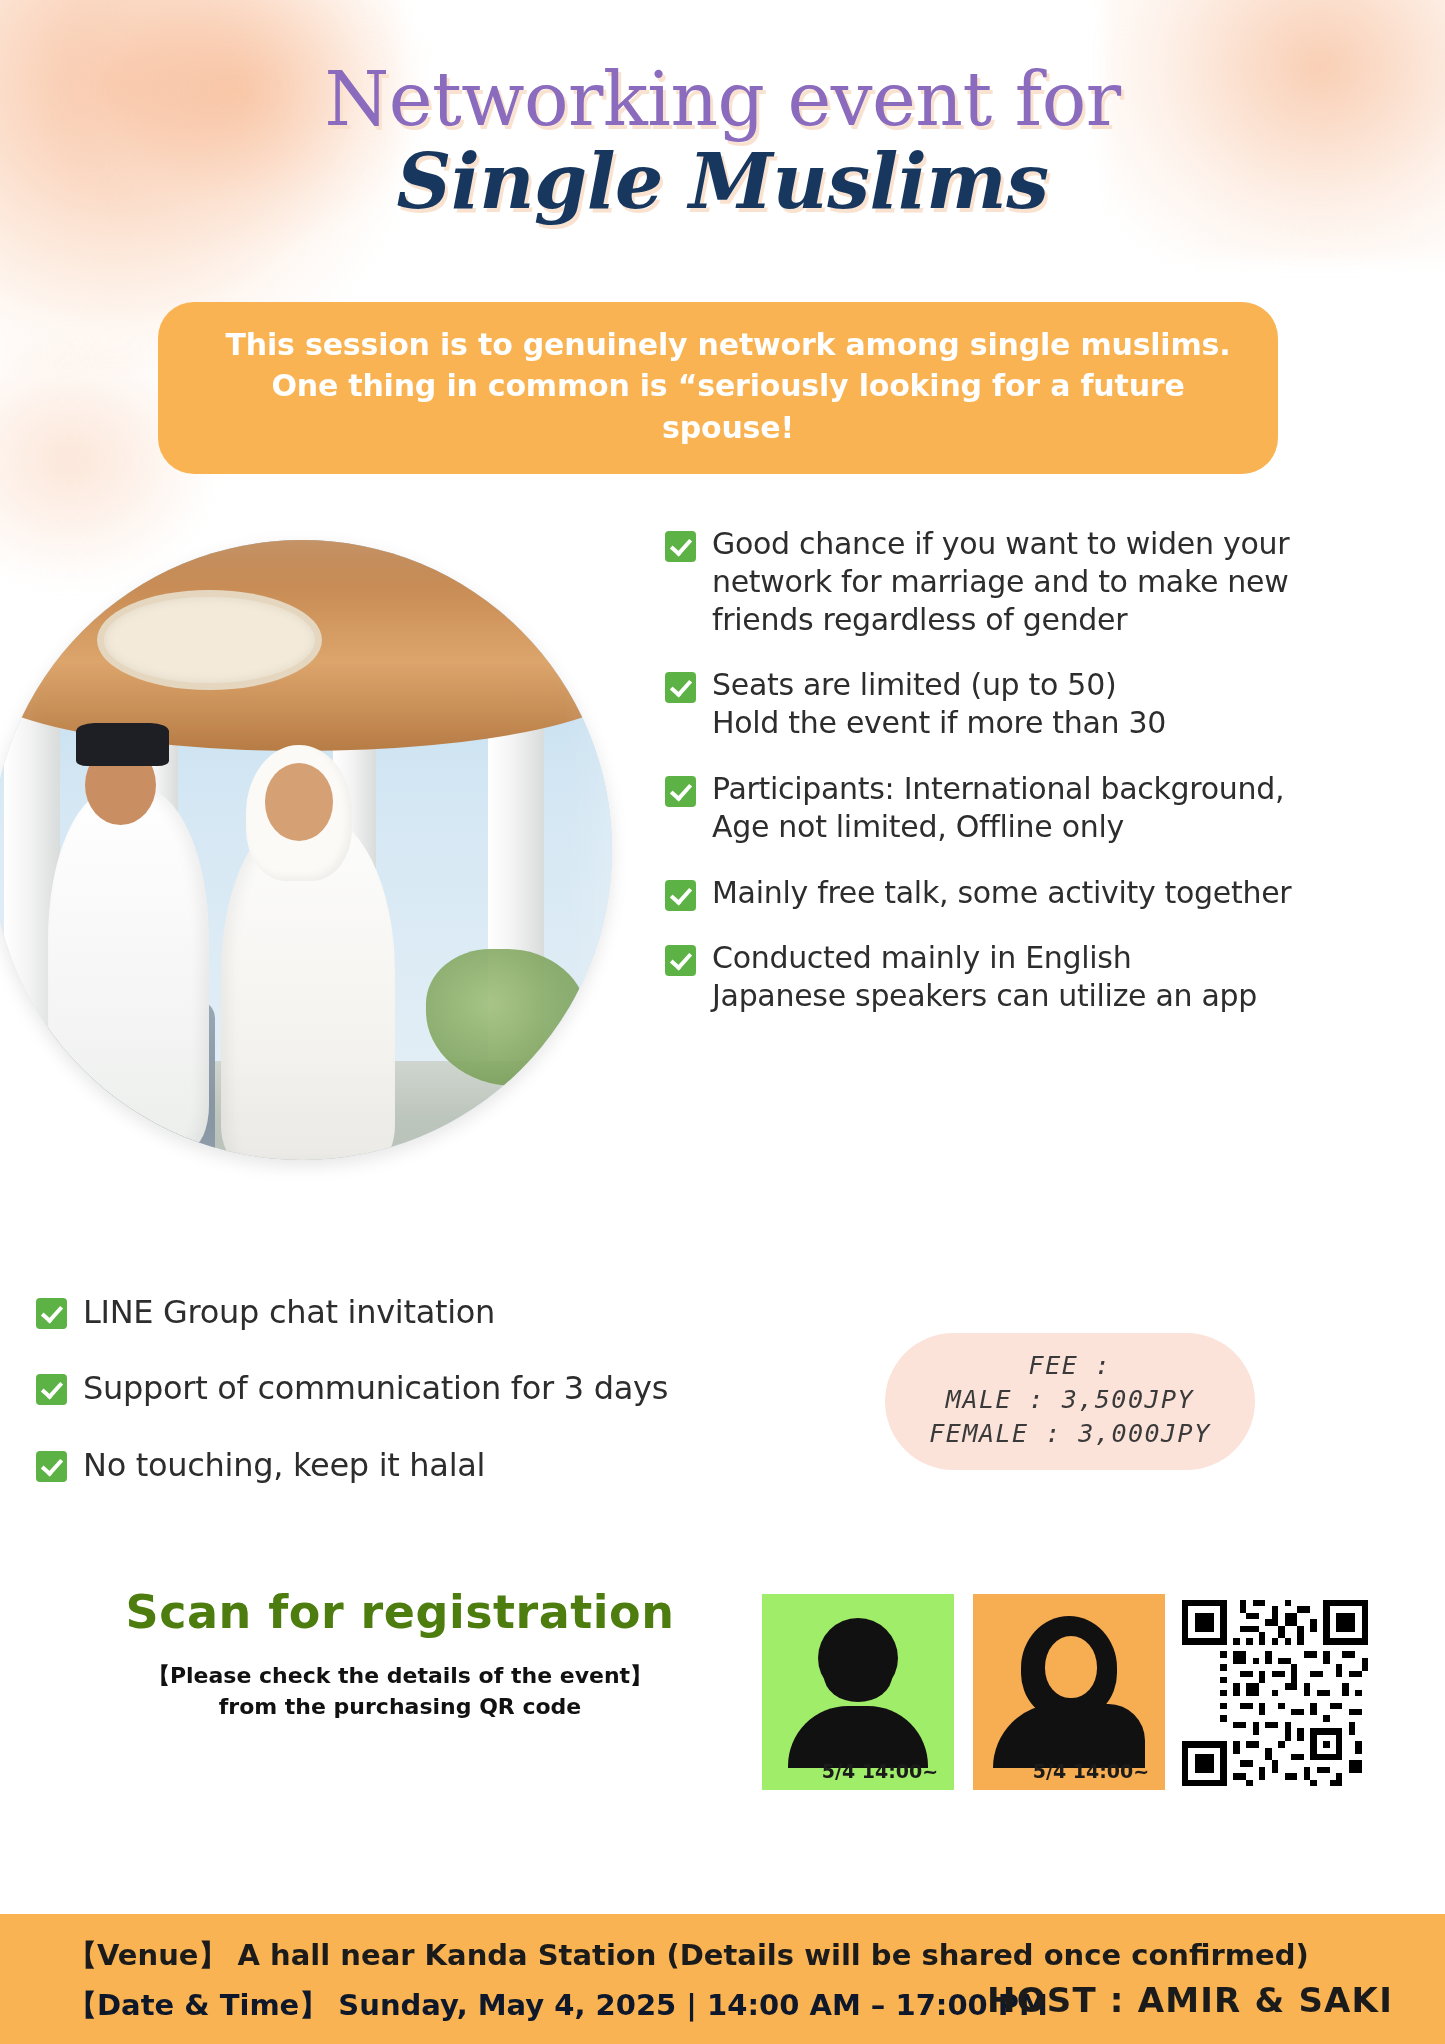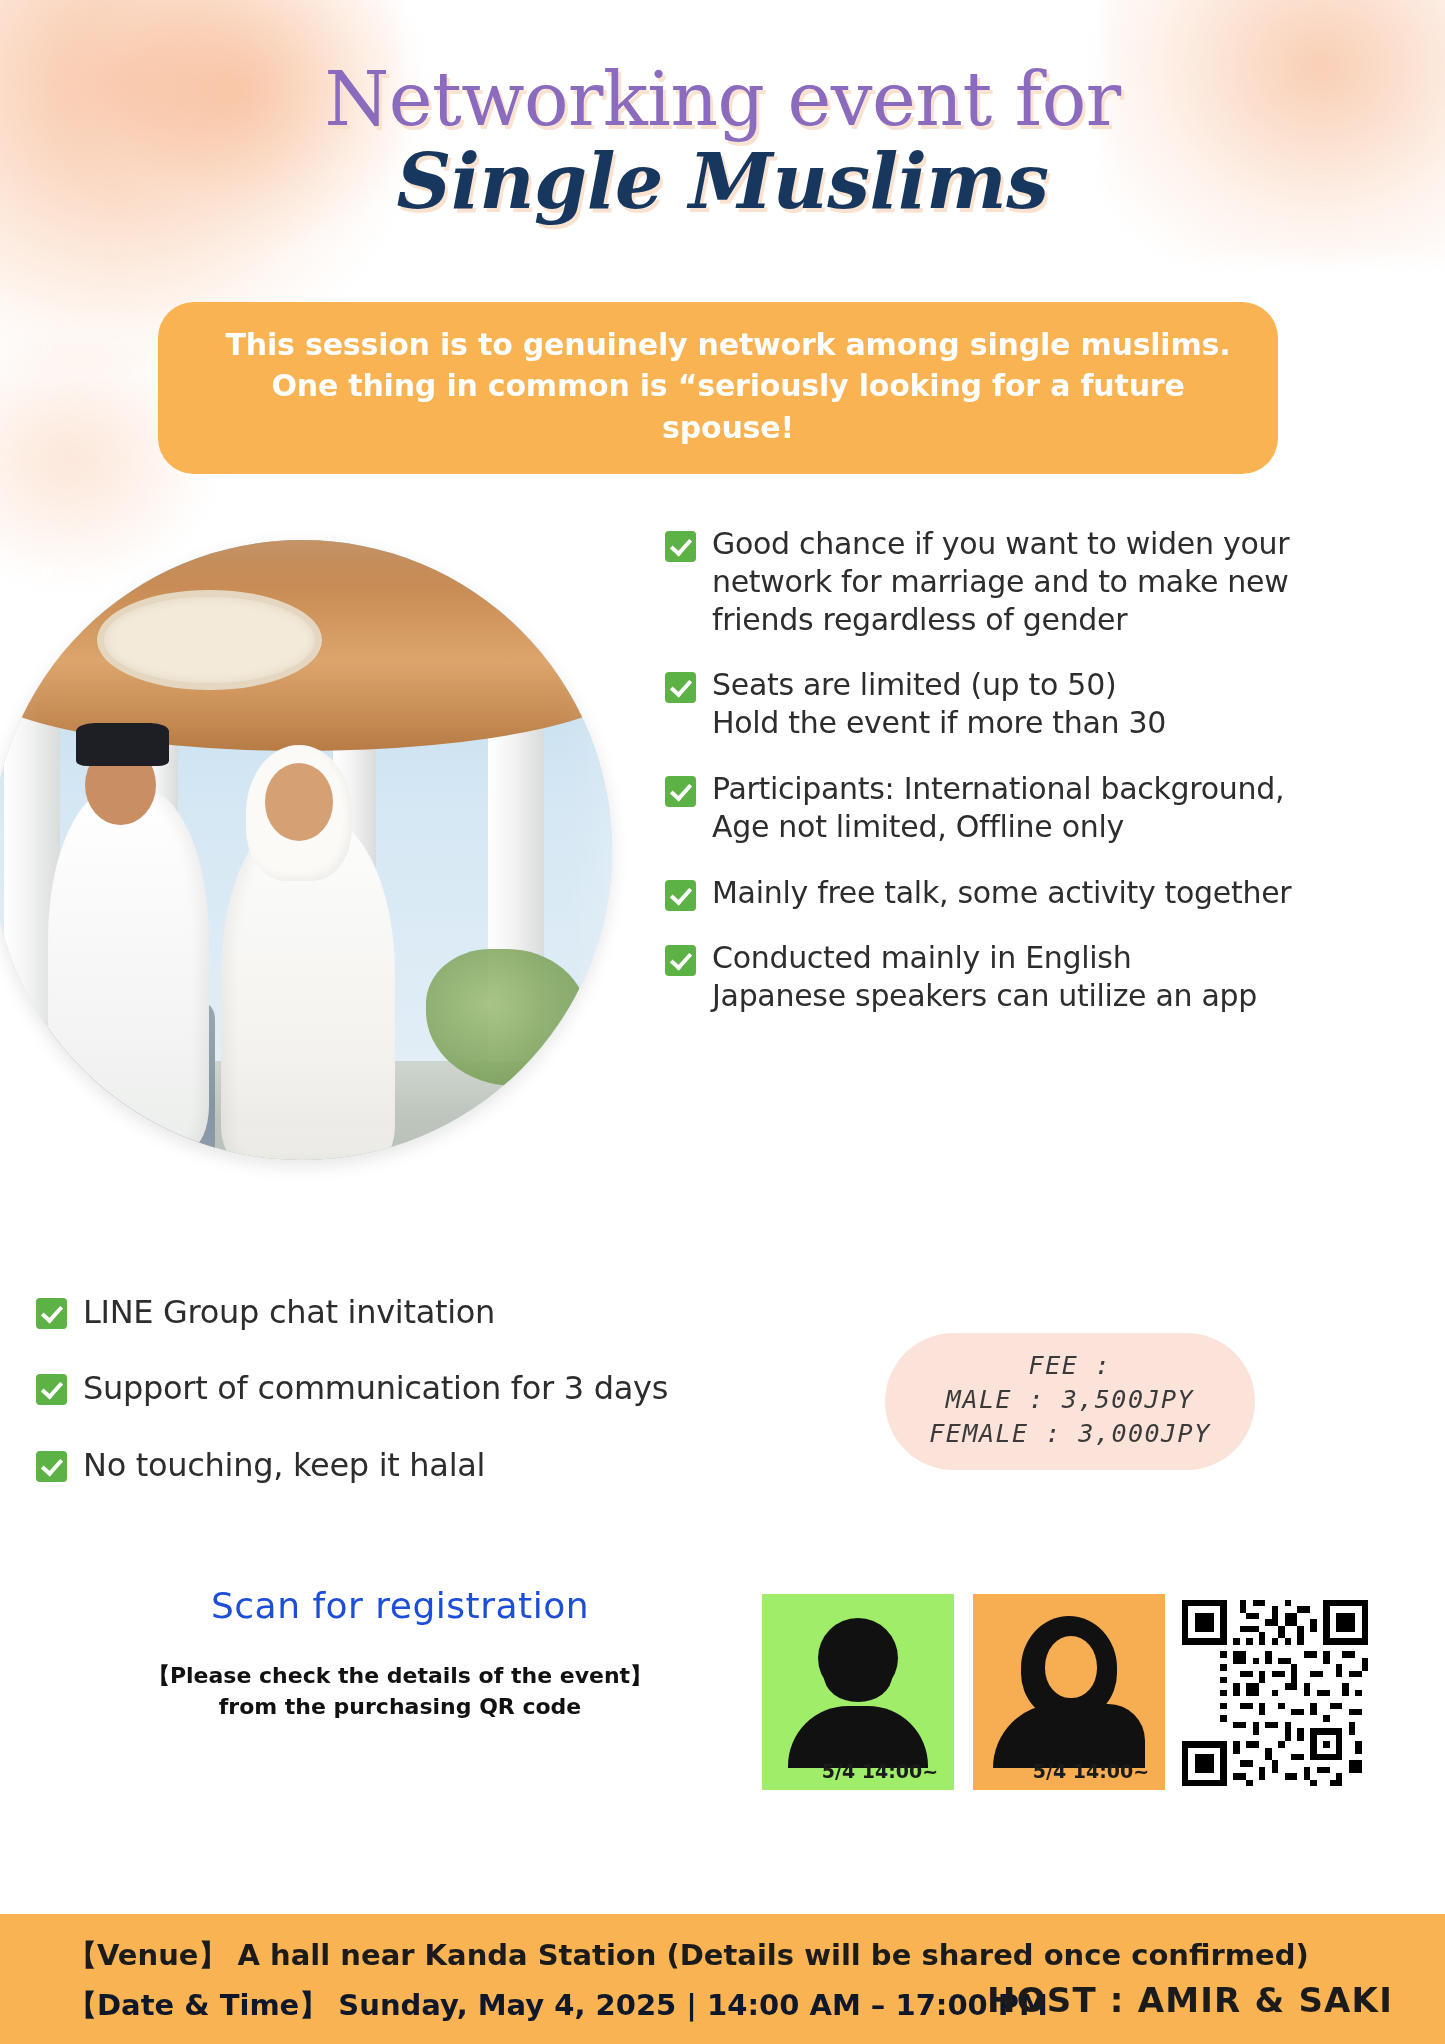--- a/index.html
+++ b/index.html
@@ -272,23 +272,23 @@
     font-style: italic;
   }
 
   
   .scan-title {
     position: absolute;
     left: 60px;
     top: 1585px;
     width: 680px;
     text-align: center;
-    color: #1d4ed8;
-    font-weight: normal;
-    font-size: 36px;
+    color: #4d7c0f;
+    font-weight: bold;
+    font-size: 46px;
     letter-spacing: 0.5px;
     font-family: "DejaVu Sans", sans-serif;
     z-index: 3;
   }
   .scan-note {
     position: absolute;
     left: 40px;
     top: 1660px;
     width: 720px;
     text-align: center;

